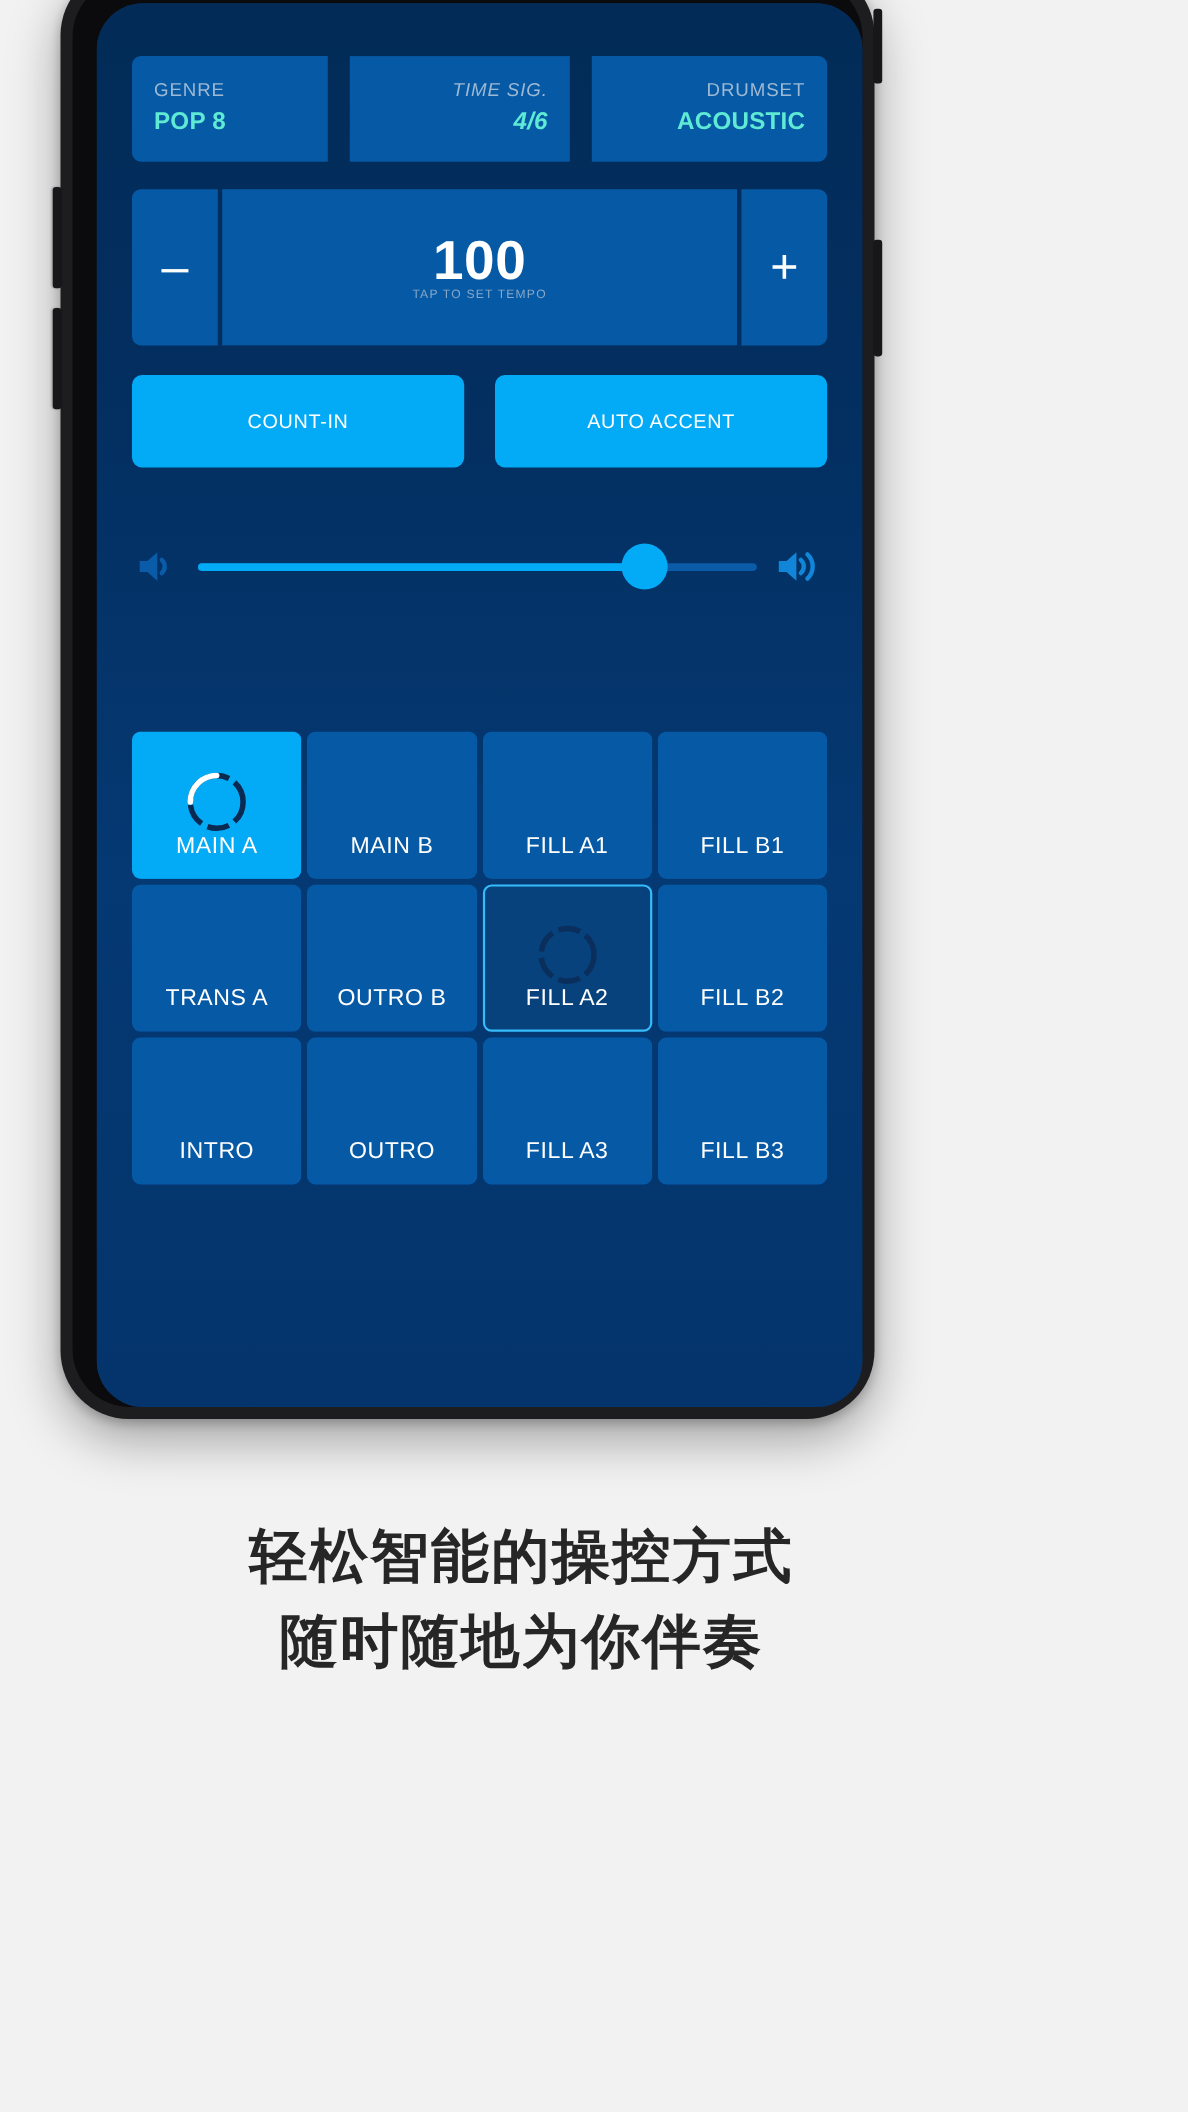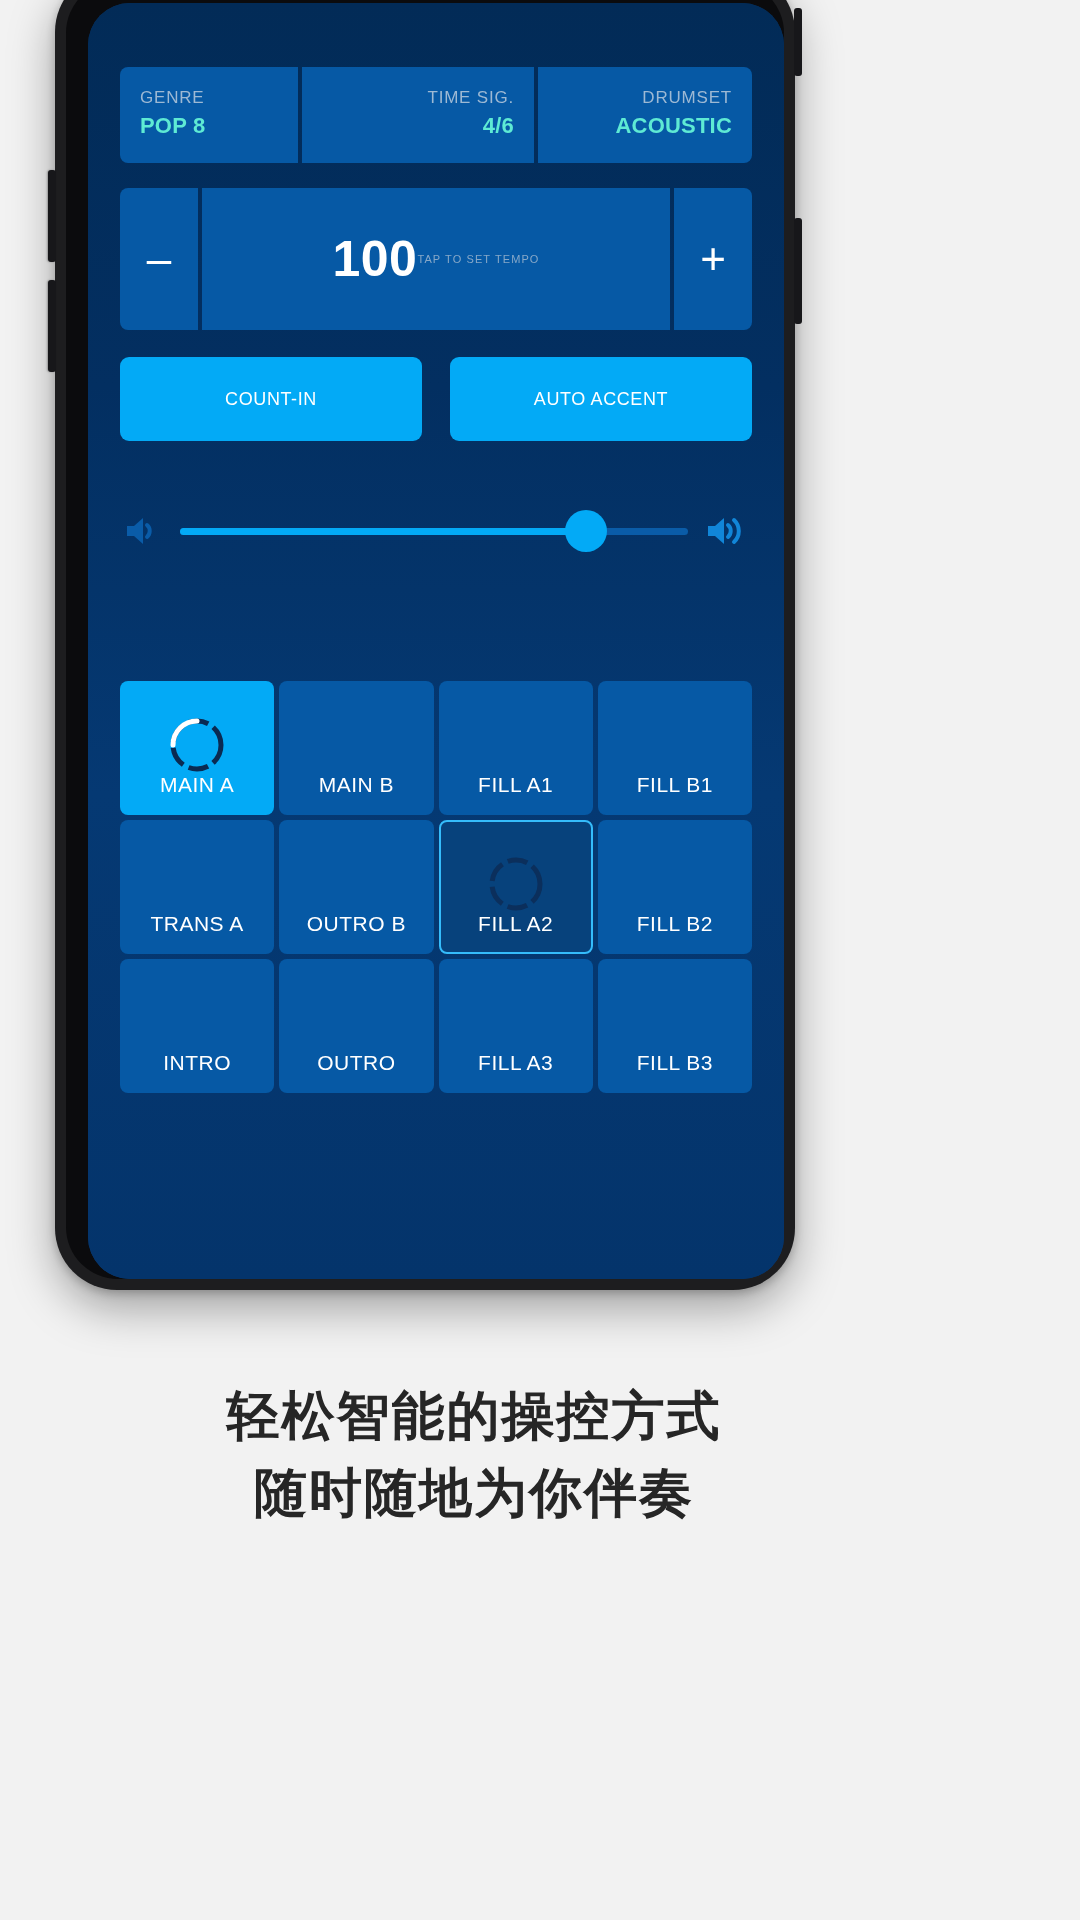--- a/index.html
+++ b/index.html
@@ -54,39 +54,40 @@
     position: absolute;
     left: 0; top: 0;
     width: 696px; height: 1276px;
     background: linear-gradient(180deg, #022b57 0%, #032f61 30%, #053973 62%, #04346b 100%);
     padding: 0 32px;
   }
 
   
   #info-bar {
     display: flex;
-    gap: 4px;
-    padding-top: 64px;
+    gap: 20px;
+    padding-top: 48px;
   }
   .info-cell {
     background: #0659a5;
     padding: 16px 20px 20px 20px;
     display: flex;
     flex-direction: column;
     justify-content: center;
     min-height: 96px;
   }
   #info-cell-genre {
     flex: 0 0 178px;
     border-radius: 8px 0 0 8px;
     align-items: flex-start;
   }
   #info-cell-timesig {
     flex: 1 1 auto;
     align-items: flex-end;
+    font-style: italic;
   }
   #info-cell-drumset {
     flex: 0 0 214px;
     border-radius: 0 8px 8px 0;
     align-items: flex-end;
   }
   .info-label {
     font-size: 17px;
     letter-spacing: 0.8px;
     color: #9db9d4;
@@ -119,21 +120,21 @@
     font-size: 44px;
     font-weight: 300;
     line-height: 1;
   }
   #tempo-minus { border-radius: 8px 0 0 8px; }
   #tempo-plus  { border-radius: 0 8px 8px 0; }
   #tempo-display {
     flex: 1 1 auto;
     background: #0659a5;
     display: flex;
-    flex-direction: row;
+    flex-direction: column;
     align-items: center;
     justify-content: center;
   }
   #tempo-value {
     font-size: 50px;
     font-weight: 700;
     color: #ffffff;
     line-height: 1;
     letter-spacing: 0.5px;
   }

